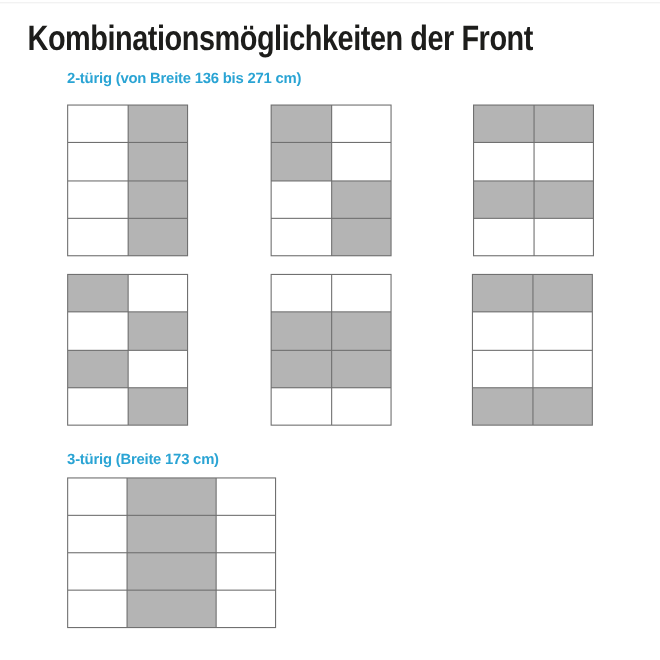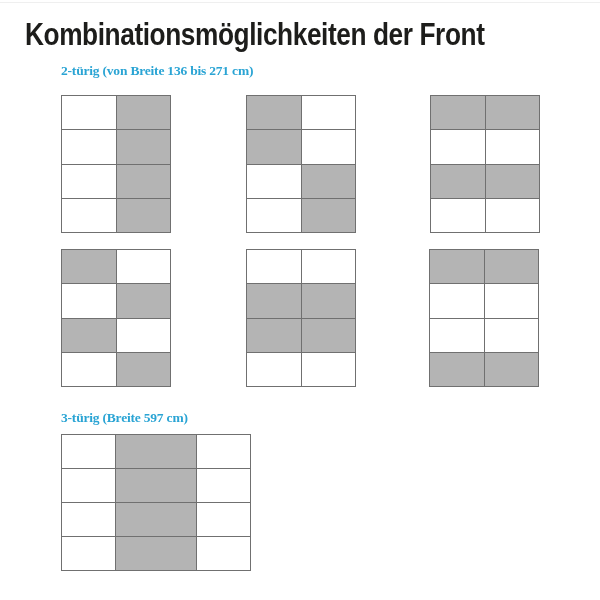--- a/index.html
+++ b/index.html
@@ -21,21 +21,21 @@
   }
   .page-title {
     position: absolute; left: 25px; top: 16px; margin: 0;
     font-size: 32px; font-weight: bold; color: var(--title-color);
     letter-spacing: -0.5px; white-space: nowrap;
     transform: scaleX(0.82); transform-origin: 0 0;
   }
   .section-label {
     position: absolute;
     font-size: 13.5px; font-weight: bold; color: var(--accent);
-    white-space: nowrap; letter-spacing: -0.2px; font-family: Liberation Serif, serif;
+    white-space: nowrap; letter-spacing: -0.2px;
   }
   .label-two-door { left: 61px; top: 63px; }
   .label-three-door { left: 61px; top: 410px; }
   .combo-grid {
     position: absolute;
     display: grid;
     grid-auto-rows: 1fr;
     gap: 1px; padding: 1px;
     box-sizing: border-box;
     background: var(--grid-border);
@@ -117,21 +117,21 @@
           <div class="cell"></div>
           <div class="cell"></div>
           <div class="cell"></div>
           <div class="cell gray"></div>
           <div class="cell gray"></div>
         </div>
       </div>
   </div>
 
   <div>
-    <div class="section-label label-three-door">3-türig (Breite 597 cm)</div>
+    <div class="section-label label-three-door">3-türig (Breite 173 cm)</div>
     <div>
         <div class="combo-grid g7" style="grid-template-columns: 54fr 82fr 54fr;">
           <div class="cell"></div>
           <div class="cell gray"></div>
           <div class="cell"></div>
           <div class="cell"></div>
           <div class="cell gray"></div>
           <div class="cell"></div>
           <div class="cell"></div>
           <div class="cell gray"></div>

